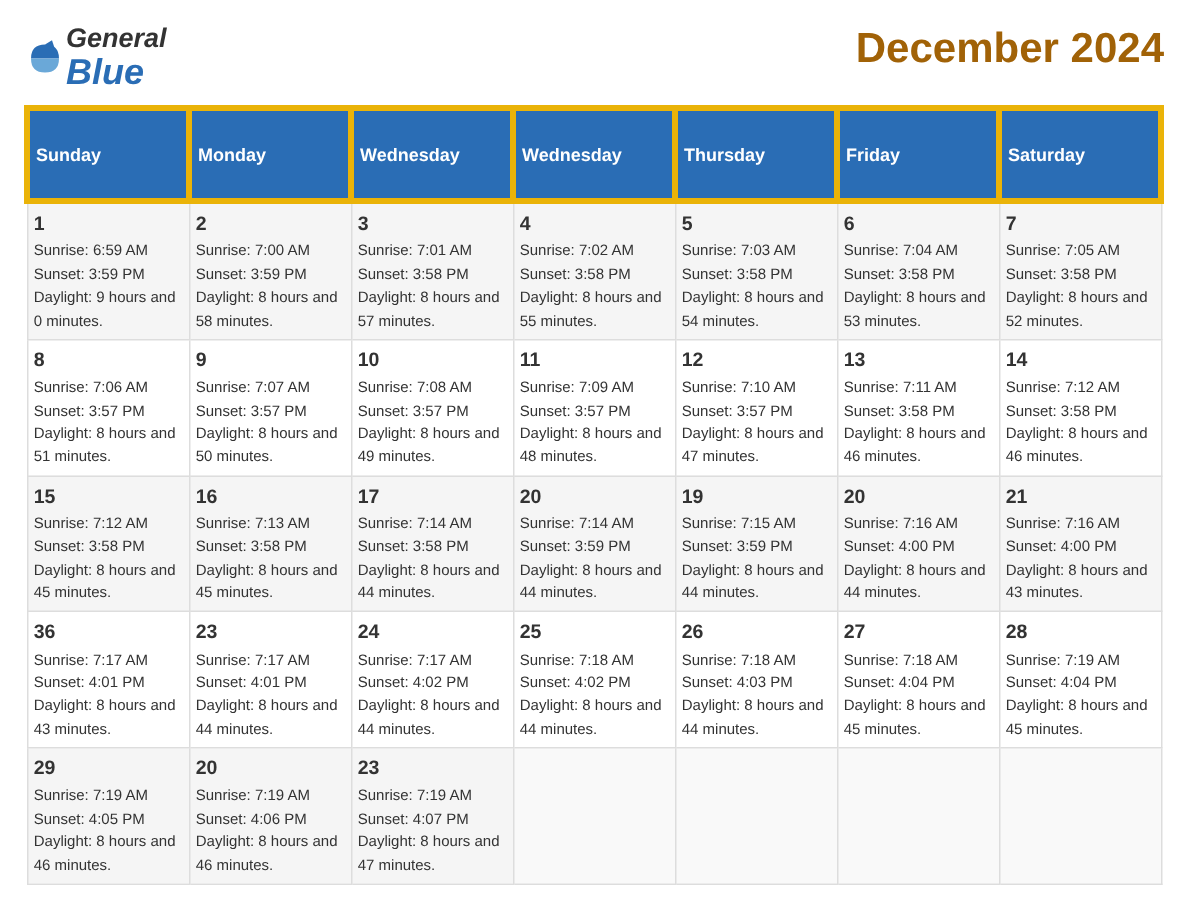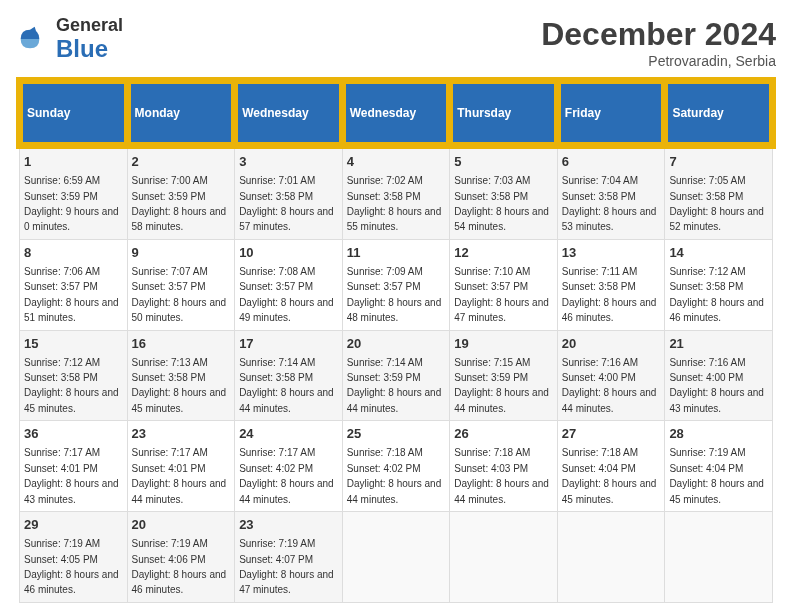--- a/index.html
+++ b/index.html
@@ -12,21 +12,22 @@
     }
     .header {
       display: flex;
       justify-content: space-between;
       align-items: flex-start;
       margin-bottom: 8px;
     }
     .logo {
       display: flex;
       align-items: center;
-      gap: 12px;
+      gap: 0;
+      font-style: italic;
     }
     .logo-text {
       display: flex;
       flex-direction: column;
       line-height: 1.1;
     }
     .logo-general {
       font-size: 18px;
       font-weight: bold;
       color: #333;
@@ -37,43 +38,43 @@
       color: #2a6db5;
     }
     .logo-icon {
       width: 28px;
       height: 28px;
     }
     .title-block {
       text-align: right;
     }
     .main-title {
-      font-size: 32px;
-      font-weight: bold;
-      color: #404040;
+      font-size: 28px;
+      font-weight: bold;
+      color: #a16207;
     }
     .subtitle {
       font-size: 14px;
       color: #555;
     }
     table {
       width: 100%;
       border-collapse: collapse;
       font-size: 11px;
     }
     thead tr {
       background-color: #2a6db5;
       color: #fff;
     }
     thead th {
       padding: 22px 4px;
       text-align: left;
       font-size: 12px;
       font-weight: bold;
-      border: 7px solid #eab308;
+      border: 4px solid #eab308;
     }
     tbody tr {
       background-color: #fff;
     }
     tbody tr:nth-child(odd) {
       background-color: #f5f5f5;
     }
     tbody td {
       padding: 4px 4px;
       vertical-align: top;
@@ -106,21 +107,20 @@
       <path d="M15 5 L20 2 L22 8 Z" fill="#2a6db5"></path>
       <path d="M25 15 Q25 25 15 25 Q5 25 5 15" fill="#6aa8d8"></path>
     </svg>
     <div class="logo-text">
       <span class="logo-general">General</span>
       <span class="logo-blue">Blue</span>
     </div>
   </div>
   <div class="title-block">
     <div class="main-title">December 2024</div>
-    <div class="subtitle">Petrovaradin, Serbia</div>
   </div>
 </div>
 
 <table>
   <thead>
     <tr>
     <th>Sunday</th>
         <th>Monday</th>
         <th>Wednesday</th>
         <th>Wednesday</th>

